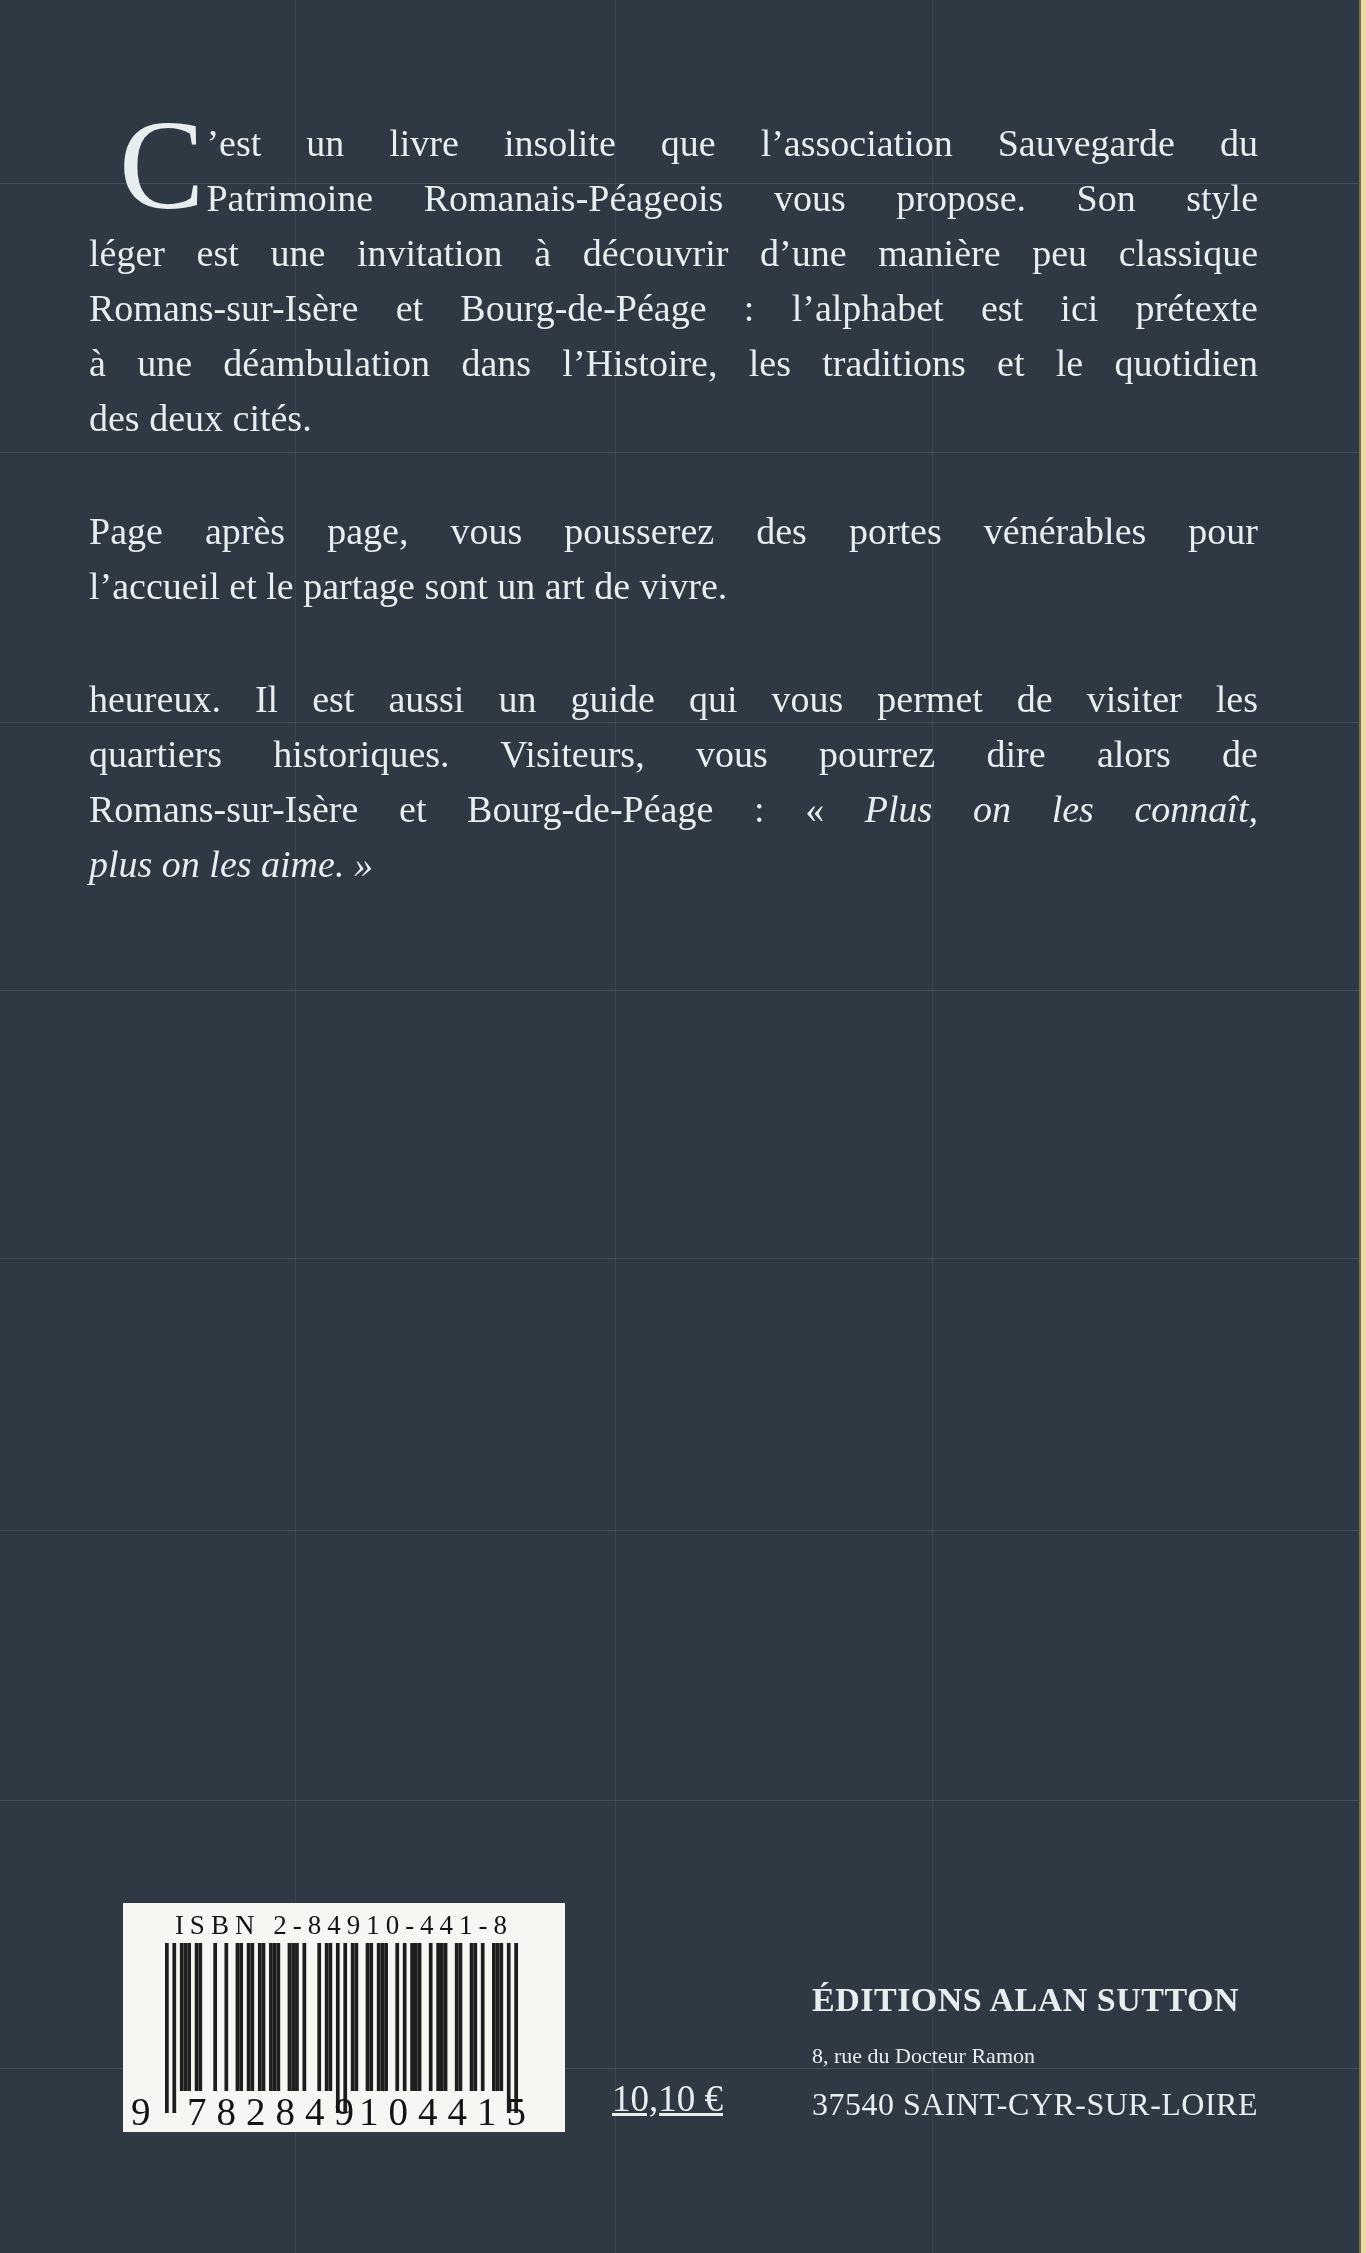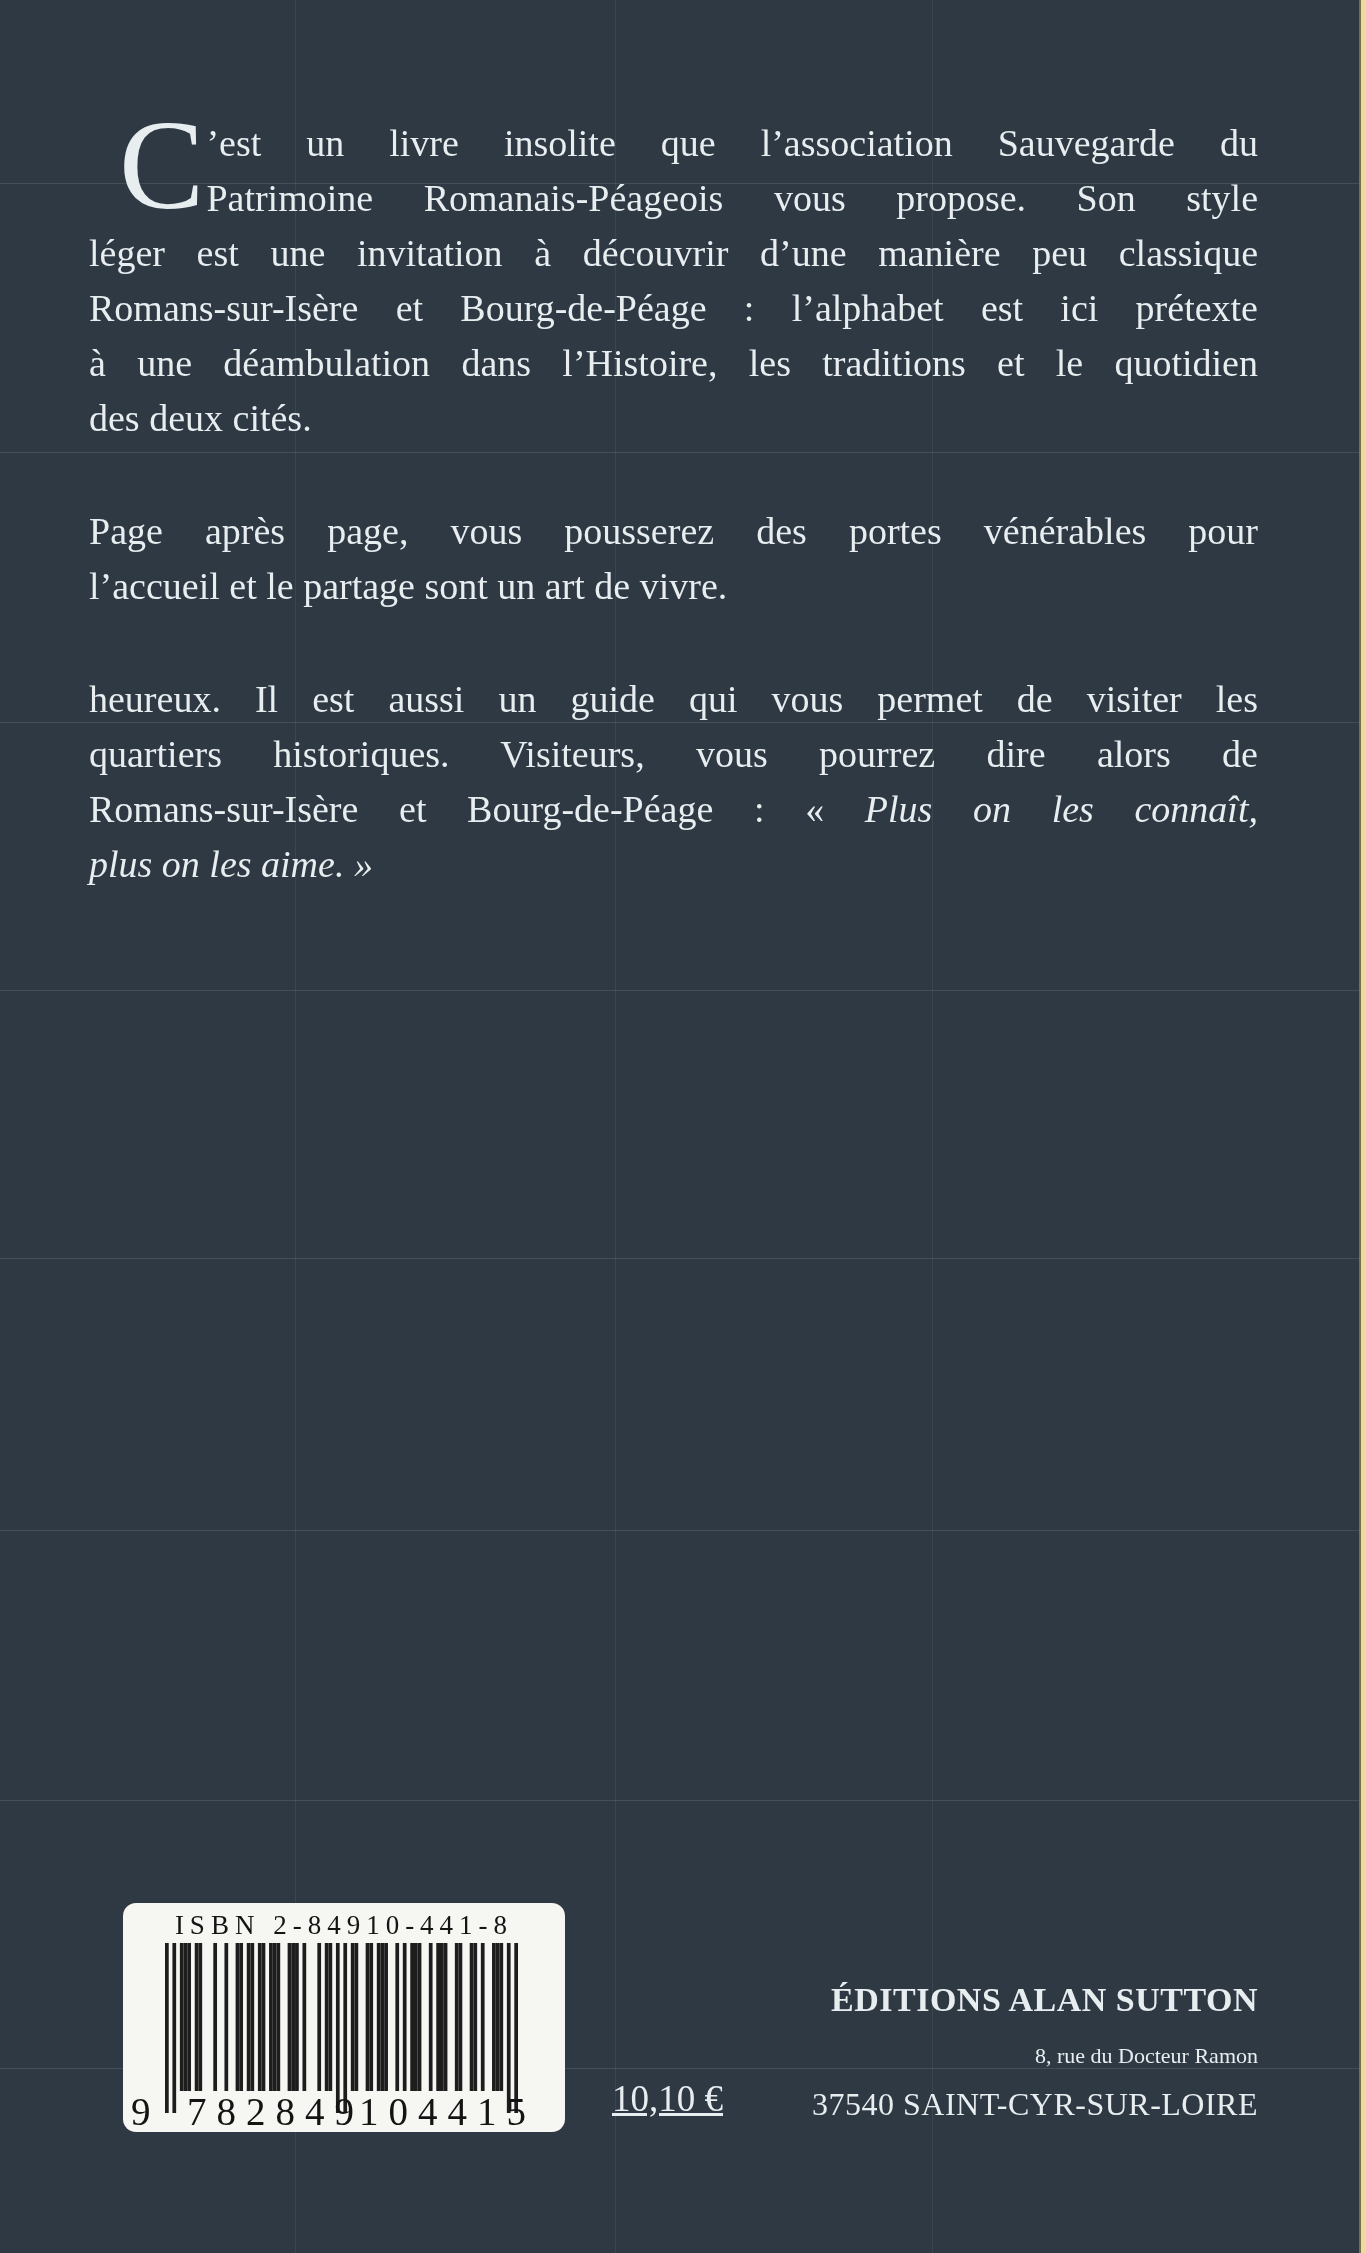--- a/index.html
+++ b/index.html
@@ -17,31 +17,31 @@
   
   .text-col{position:absolute;left:89px;top:116px;width:1169px;
     font-size:38px;line-height:55px;}
   .para{margin:0 0 58px 0;}
   .jline{text-align:justify;text-align-last:justify;-moz-text-align-last:justify;}
   .jline.last{text-align-last:left;-moz-text-align-last:left;}
   .dropcap{float:left;font-size:128px;line-height:86px;height:100px;margin:6px 2px 0 30px;}
   .em{font-style:italic;}
   
   .barcode{position:absolute;left:123px;top:1903px;width:442px;height:229px;
-    background:#f6f6f3;color:#141414;border-radius:13px;}
+    background:#f6f6f3;color:#141414;}
   .isbn{position:absolute;top:7px;left:0;width:100%;text-align:center;
     font-size:27px;letter-spacing:6px;white-space:nowrap;}
   .bars{position:absolute;left:0;top:0;}
   .bd{position:absolute;top:186px;font-size:39px;color:#141414;white-space:nowrap;}
   .bd.d9{left:8px;letter-spacing:0;}
   .bd.g1{left:64px;letter-spacing:10px;}
   .bd.g2{left:236px;letter-spacing:10px;}
   
   .price{position:absolute;left:612px;top:2077px;font-size:37px;text-decoration:underline;}
-  .pub{position:absolute;right:108px;top:1976px;text-align:right;}
+  .pub{position:absolute;right:108px;top:1976px;text-align:left;}
   .pub .name{font-weight:bold;font-size:34px;line-height:48px;letter-spacing:.5px;}
   .pub .addr{font-size:22px;line-height:48px;margin-top:8px;}
   .pub .city{font-size:32px;line-height:48px;letter-spacing:.5px;}
 </style>
 </head>
 <body>
 
 <div class="cover">
 
   <div class="crease-h" style="top:183px"></div>

